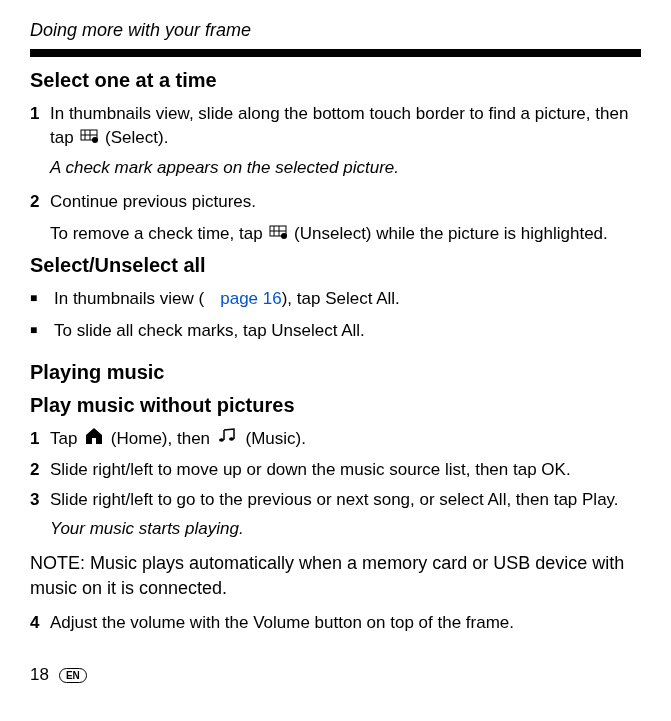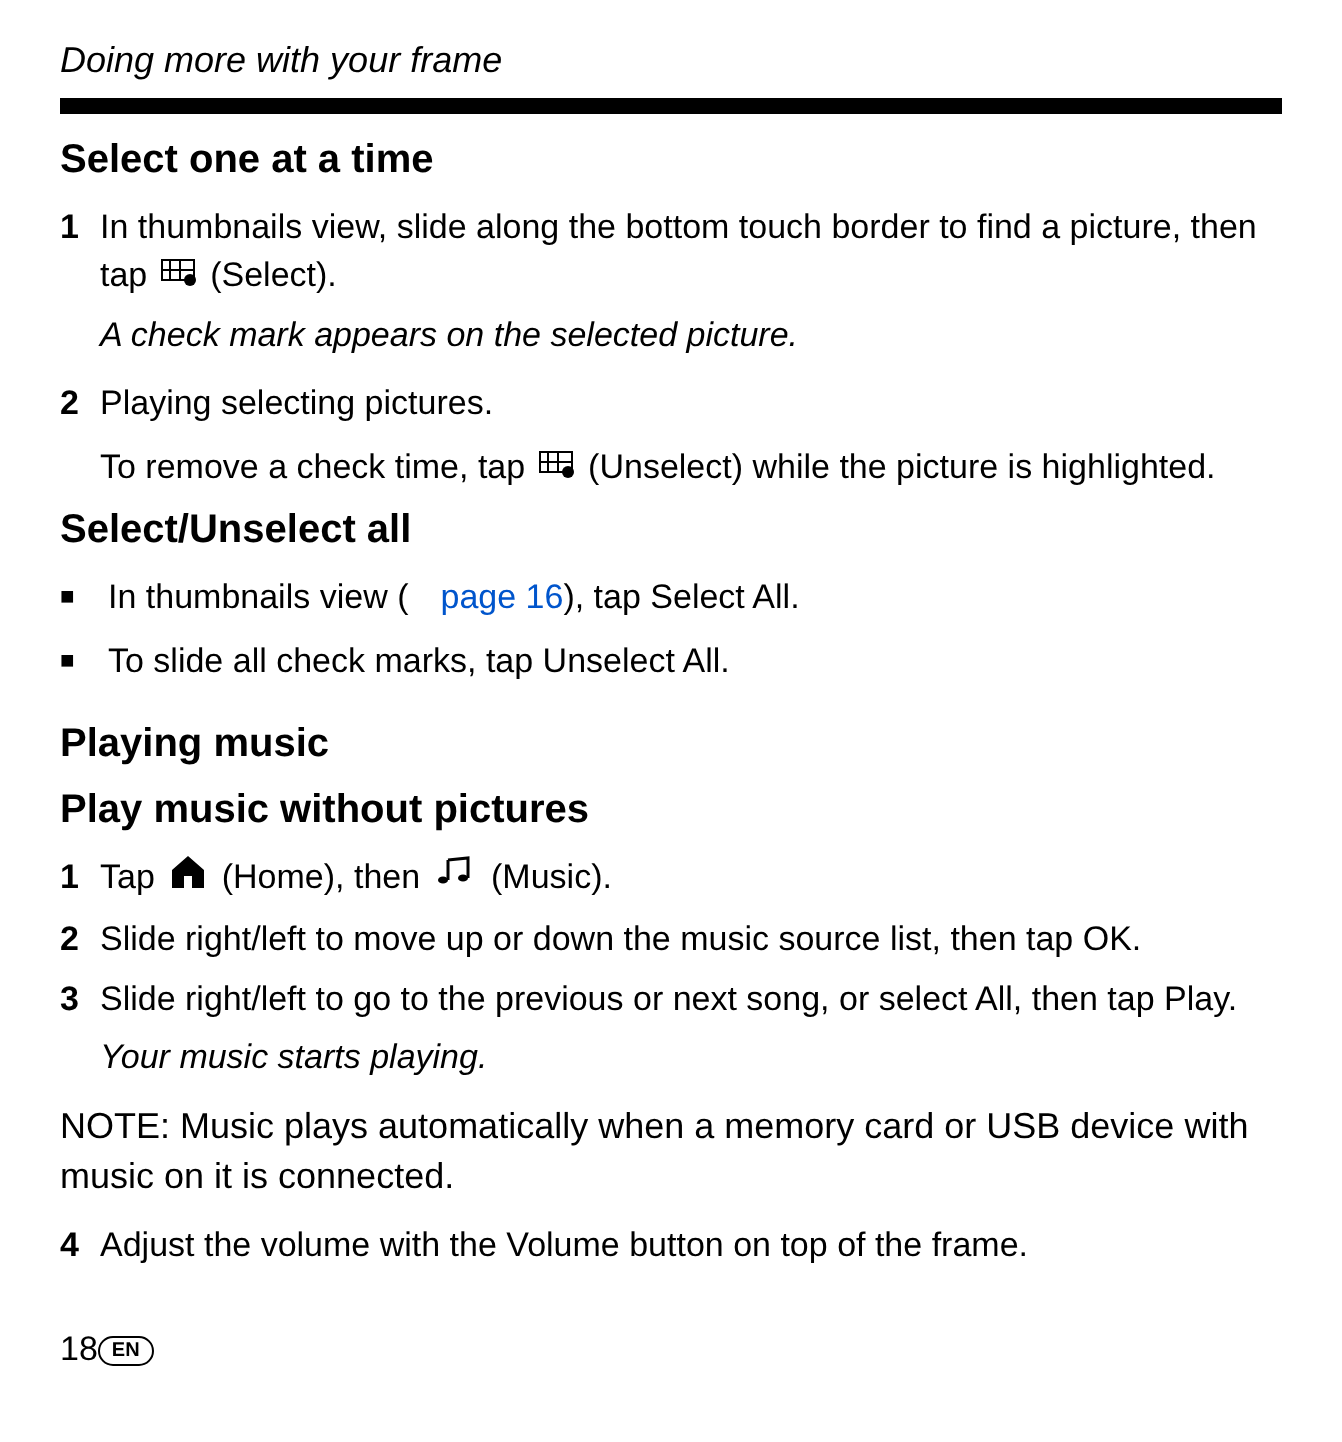--- a/index.html
+++ b/index.html
@@ -82,21 +82,21 @@
     .footer {
       display: flex;
       align-items: center;
       justify-content: space-between;
       margin-top: 30px;
       font-size: 17px;
     }
     .footer-left {
       display: flex;
       align-items: center;
-      gap: 0;
+      gap: 10px;
     }
     .en-badge {
       display: inline-flex;
       align-items: center;
       justify-content: center;
       border: 1.5px solid #000;
       border-radius: 12px;
       padding: 1px 6px;
       font-size: 10px;
       font-weight: bold;
@@ -129,21 +129,21 @@
           <line x1="1" y1="6" x2="17" y2="6" stroke="#000"></line>
           <circle cx="15" cy="11" r="3" fill="#000"></circle>
         </svg></span><span> (Select).</span>
   </div>
 </div>
 
 <div class="italic-line">A check mark appears on the selected picture.</div>
 
 <div class="step">
   <div class="step-num">2</div>
-  <div class="step-content">Playing selecting pictures.</div>
+  <div class="step-content">Continue previous pictures.</div>
 </div>
 
 <div class="plain-line">
   <span>To remove a check time, tap </span><span class="icon-inline"><svg width="18" height="14" viewBox="0 0 18 14">
         <rect x="1" y="1" width="16" height="10" fill="none" stroke="#000" stroke-width="1"></rect>
         <line x1="5" y1="1" x2="5" y2="11" stroke="#000"></line>
         <line x1="10" y1="1" x2="10" y2="11" stroke="#000"></line>
         <line x1="1" y1="6" x2="17" y2="6" stroke="#000"></line>
         <circle cx="15" cy="11" r="3" fill="#000"></circle>
       </svg></span><span> (Unselect) while the picture is highlighted.</span>

